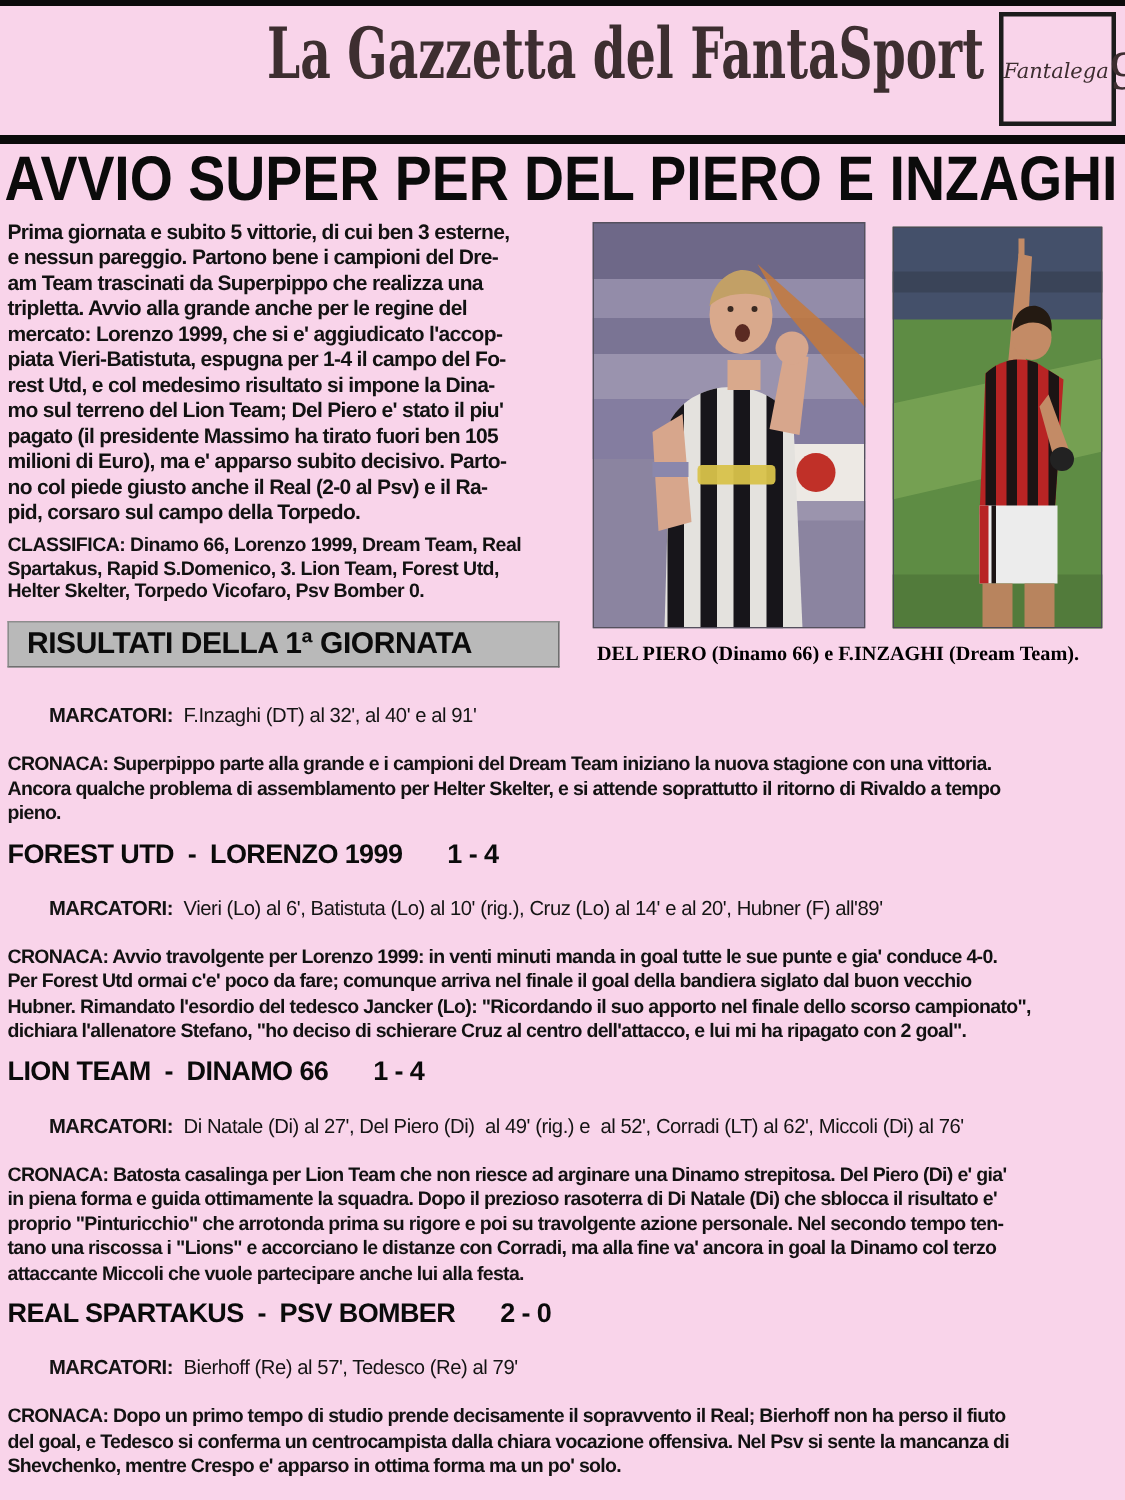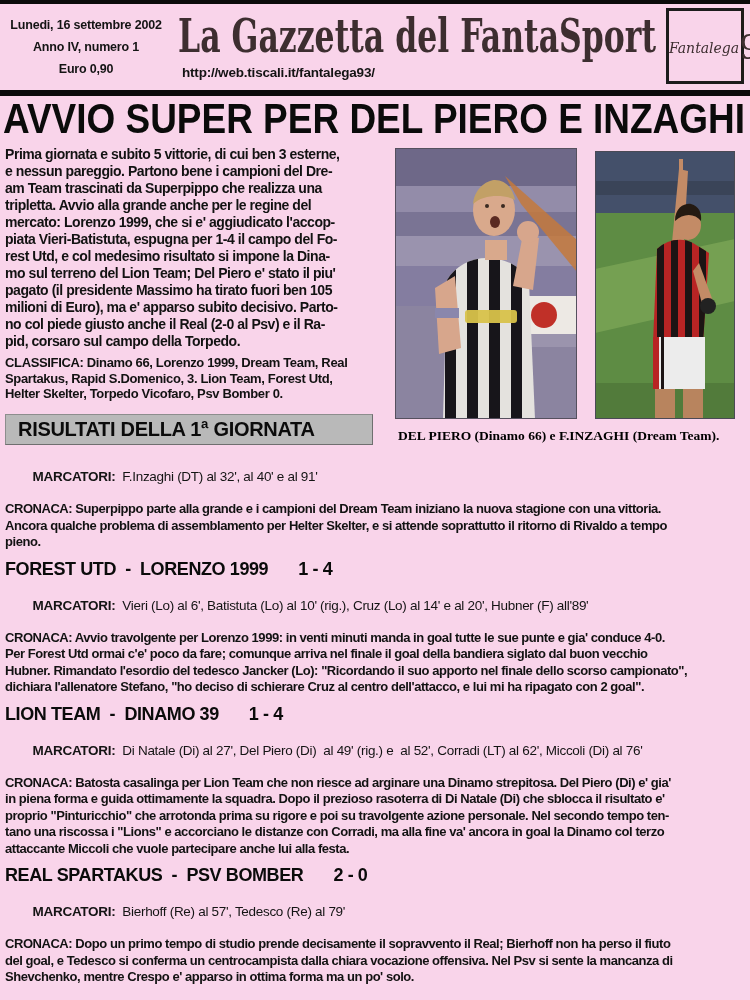--- a/index.html
+++ b/index.html
@@ -72,31 +72,25 @@
     line-height:16.5px;white-space:pre-line;color:#121212;
   }
 </style>
 </head>
 <body>
 
 <div class="page">
   <div class="topbar"></div>
 
   <div class="header">
-    <div class="hleft">
-      <div>Lunedi, 16 settembre 2002</div>
-      <div>Anno IV, numero 1</div>
-      <div>Euro 0,90</div>
-    </div>
 
     <div class="mast">
       <svg class="mast-svg" width="500" height="56" viewBox="0 0 500 56">
         <text class="mast-text" x="10" y="44" textLength="478" lengthAdjust="spacingAndGlyphs">La Gazzetta del FantaSport</text>
       </svg>
-      <div class="url">http://web.tiscali.it/fantalega93/</div>
     </div>
 
     <div class="badge">
       <div class="badge-script">Fantalega</div>
       <div class="badge-num">93</div>
     </div>
   </div>
 
   <div class="rule"></div>
 
@@ -225,21 +219,21 @@
         <span class="mlabel">MARCATORI:</span><span class="mval">Vieri (Lo) al 6', Batistuta (Lo) al 10' (rig.), Cruz (Lo) al 14' e al 20', Hubner (F) all'89'</span>
       </div>
       <div class="cron">CRONACA: Avvio travolgente per Lorenzo 1999: in venti minuti manda in goal tutte le sue punte e gia' conduce 4-0.
 Per Forest Utd ormai c'e' poco da fare; comunque arriva nel finale il goal della bandiera siglato dal buon vecchio
 Hubner. Rimandato l'esordio del tedesco Jancker (Lo): "Ricordando il suo apporto nel finale dello scorso campionato",
 dichiara l'allenatore Stefano, "ho deciso di schierare Cruz al centro dell'attacco, e lui mi ha ripagato con 2 goal".</div>
     </div>
 
     <div class="match">
       <h2 class="mtitle">
-        <span>LION TEAM  -  DINAMO 39</span>
+        <span>LION TEAM  -  DINAMO 66</span>
         <span class="mscore">1 - 4</span>
       </h2>
       <div class="marc">
         <span class="mlabel">MARCATORI:</span><span class="mval">Di Natale (Di) al 27', Del Piero (Di)  al 49' (rig.) e  al 52', Corradi (LT) al 62', Miccoli (Di) al 76'</span>
       </div>
       <div class="cron">CRONACA:  Batosta casalinga per Lion Team che non riesce ad arginare una Dinamo strepitosa. Del Piero (Di) e' gia'
 in piena forma e guida ottimamente la squadra. Dopo il prezioso rasoterra di Di Natale (Di) che sblocca il risultato e'
 proprio "Pinturicchio" che arrotonda prima su rigore e poi su travolgente azione personale. Nel secondo tempo ten-
 tano una riscossa i "Lions" e accorciano le distanze con Corradi, ma alla fine va' ancora in goal la Dinamo col terzo
 attaccante Miccoli che vuole partecipare anche lui alla festa.</div>

